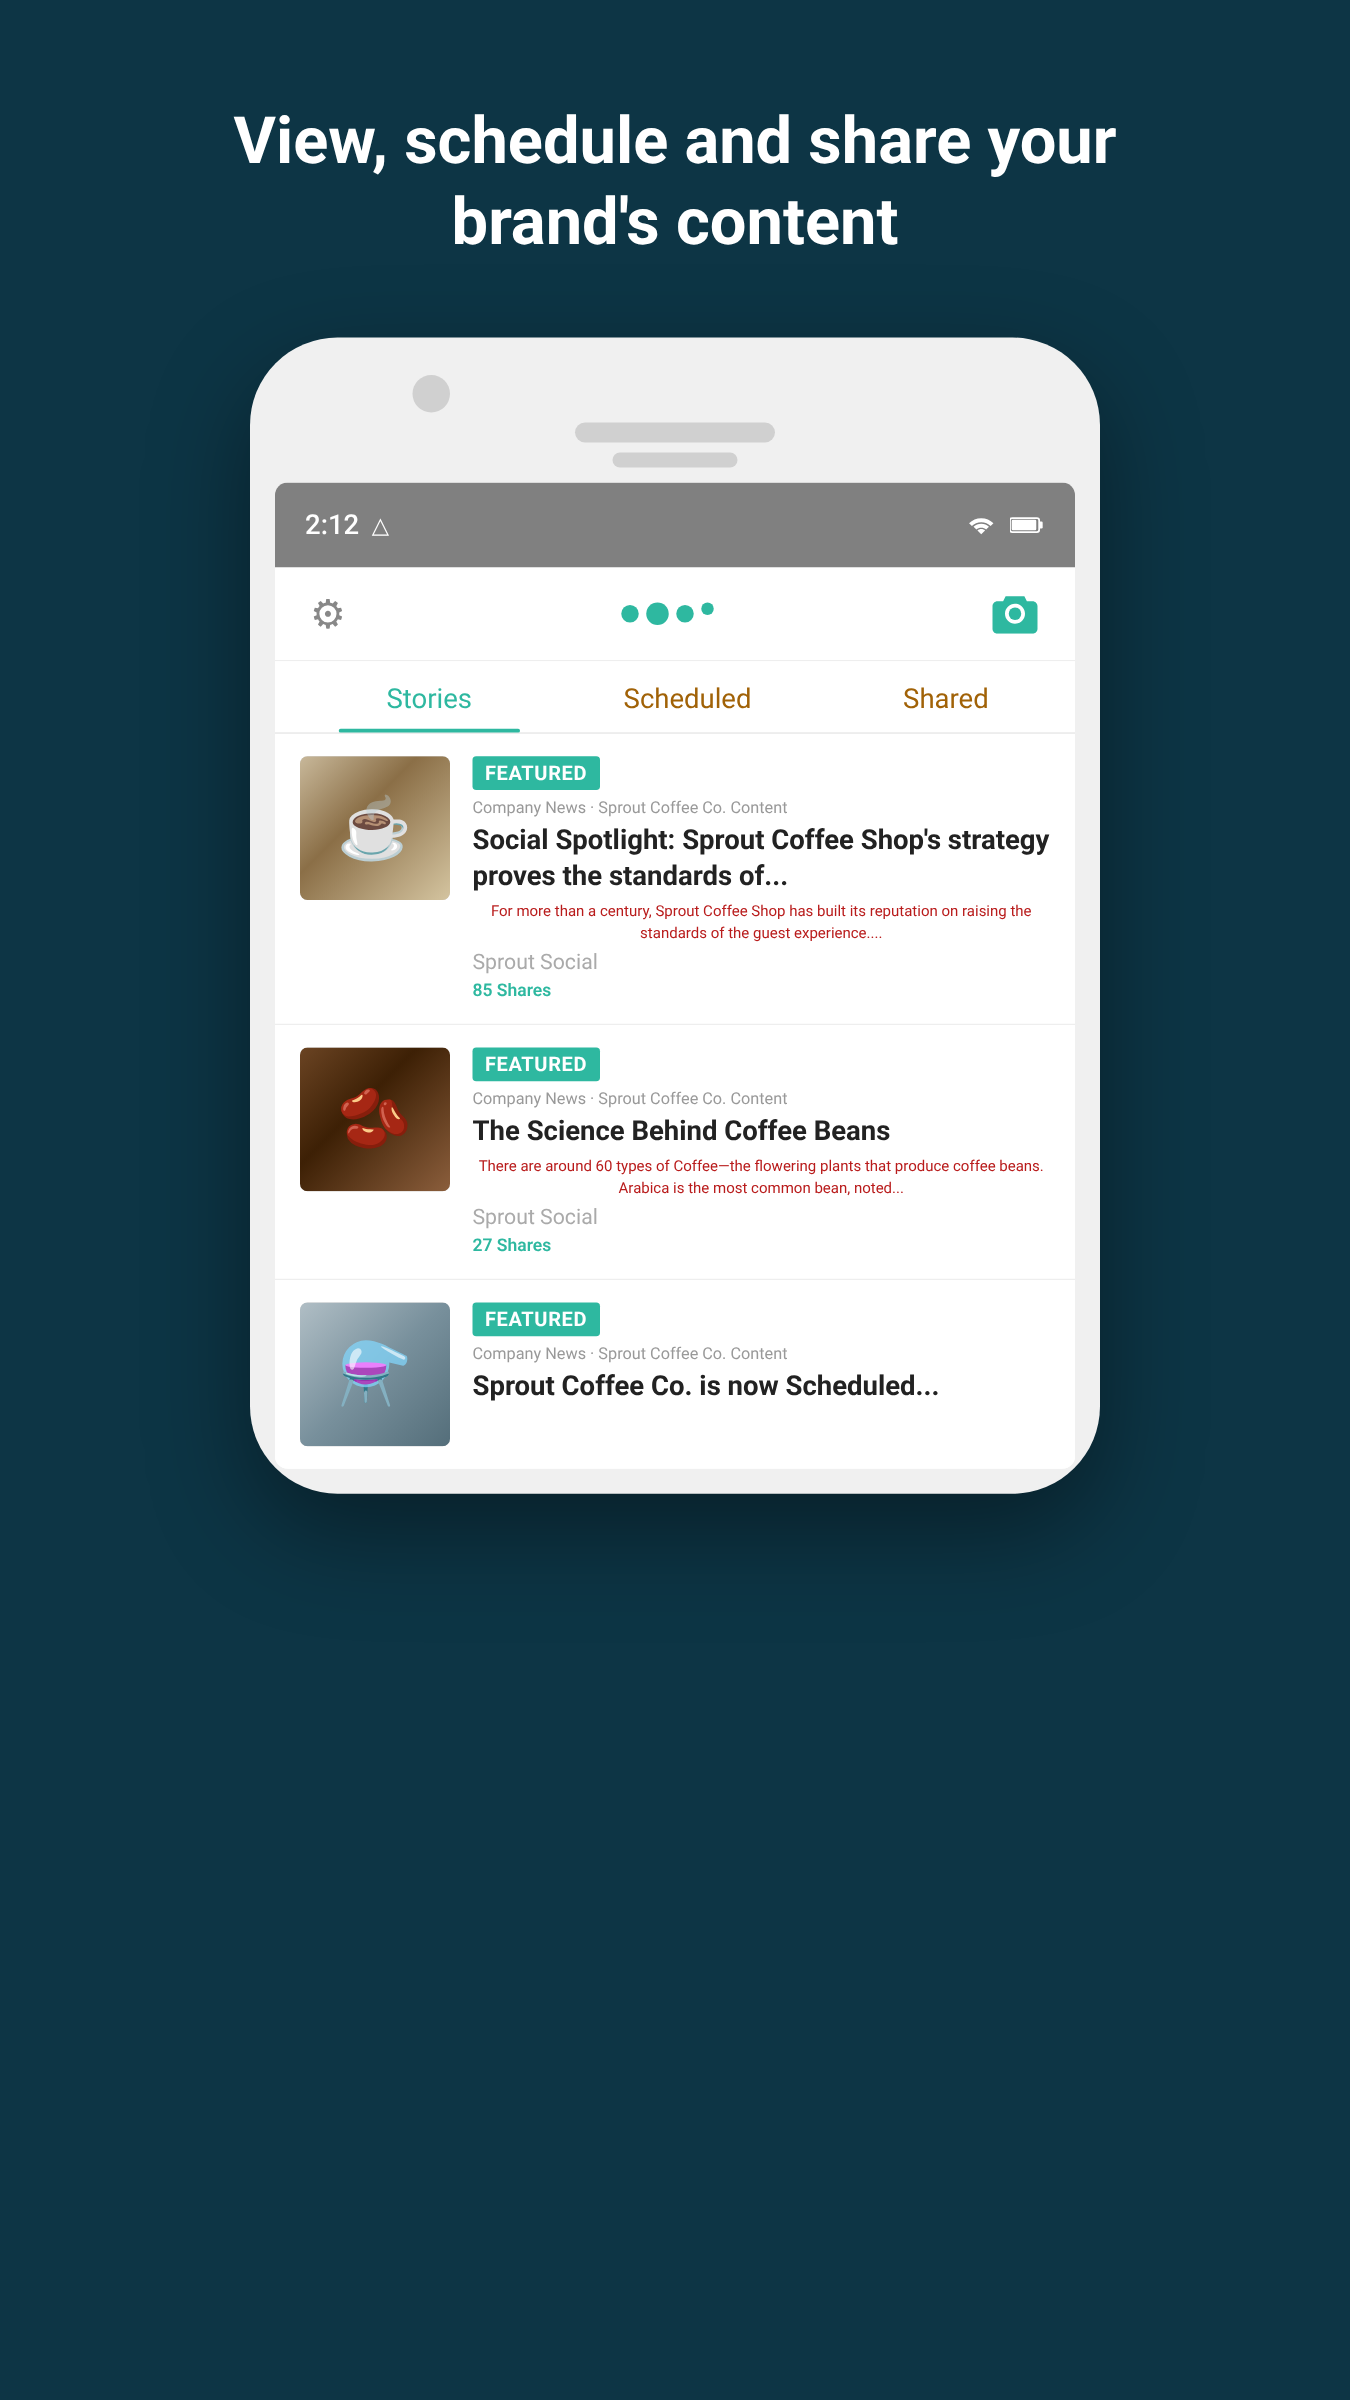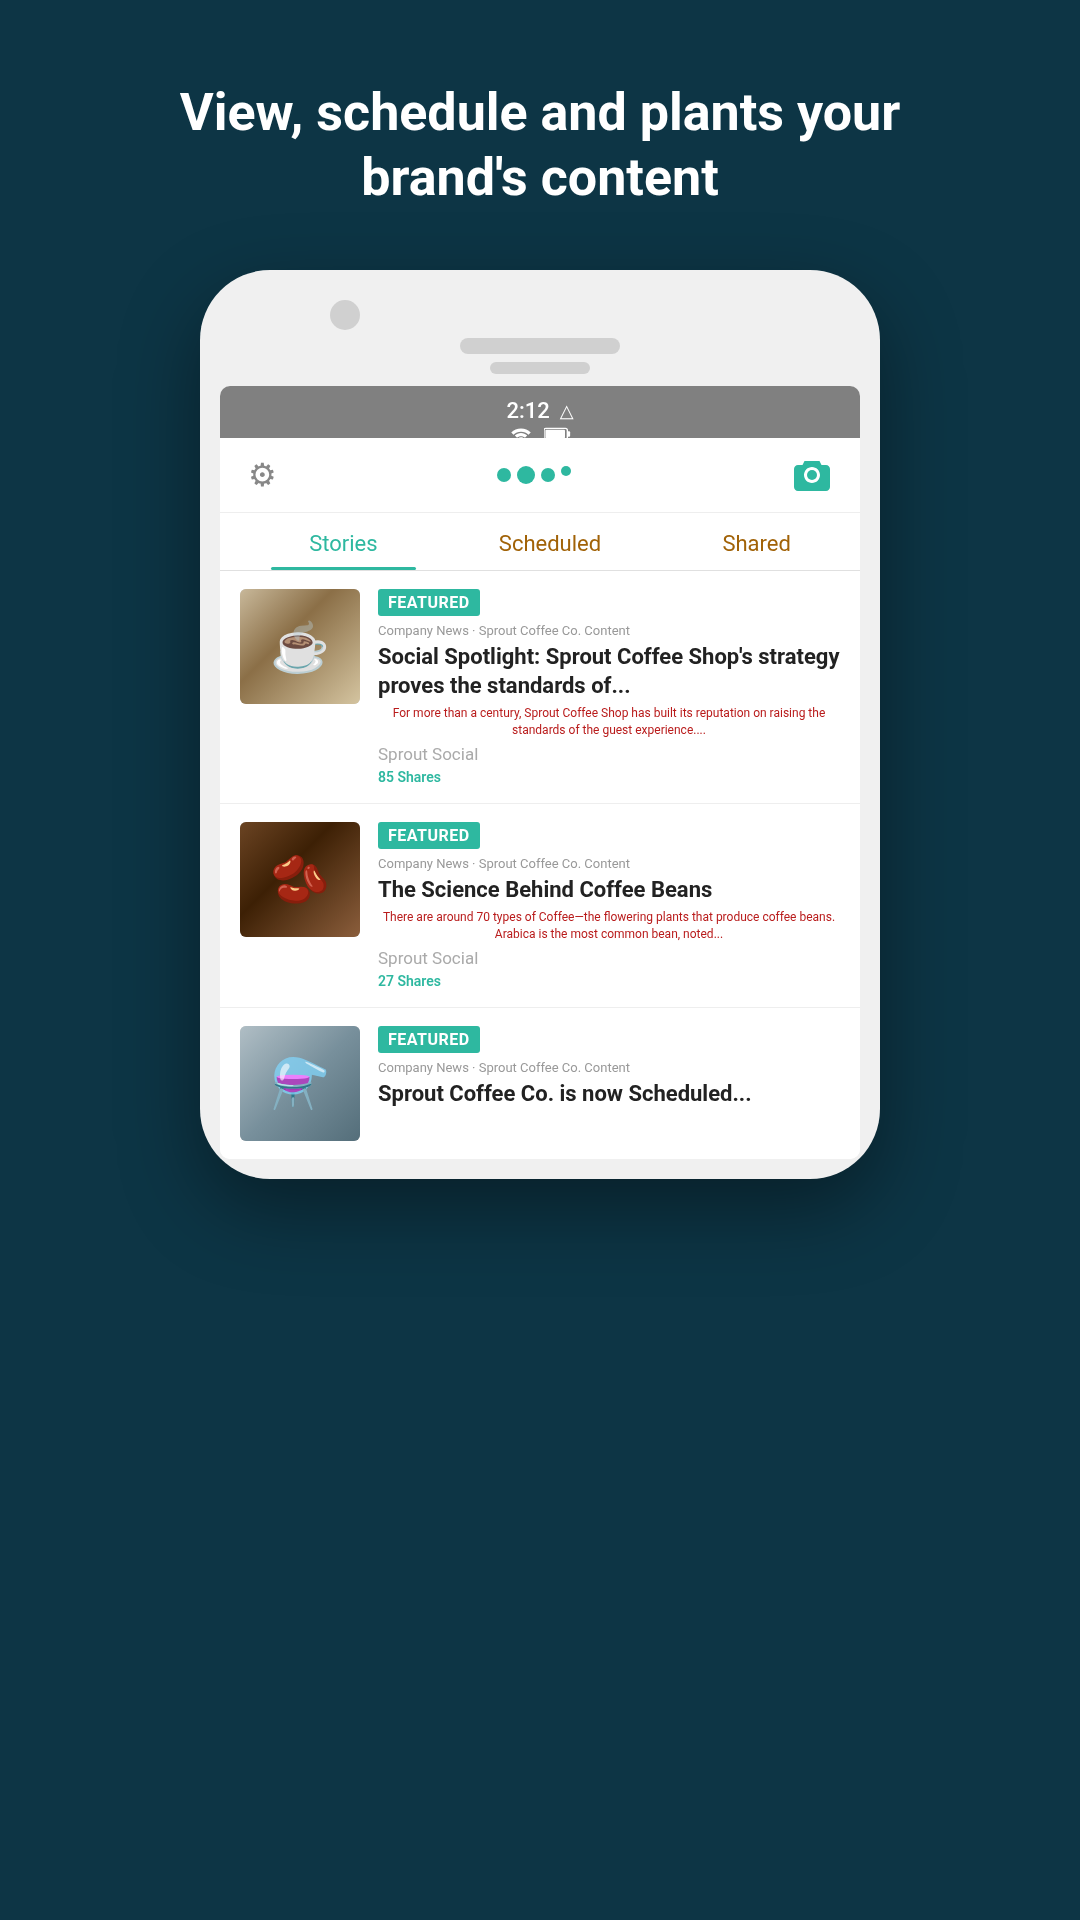--- a/index.html
+++ b/index.html
@@ -69,22 +69,21 @@
       overflow: hidden;
     }
 
     
     .status-bar {
       background: #808080;
       display: flex;
       justify-content: space-between;
       align-items: center;
       padding: 12px 24px;
-      height: 52px;
-      flex-direction: column;
+      height: 68px;
     }
     .status-time {
       color: #fff;
       font-size: 22px;
       font-weight: 500;
       display: flex;
       align-items: center;
       gap: 10px;
     }
     .status-icons {
@@ -272,21 +271,21 @@
       font-weight: 600;
     }
 
     
     .wifi-svg { width: 26px; height: 22px; }
     .battery-svg { width: 28px; height: 16px; }
   </style>
 </head>
 <body>
 
-<div class="headline">View, schedule and plants your brand's content</div>
+<div class="headline">View, schedule and share your brand's content</div>
 
 <div class="phone-wrapper">
 
   <div class="phone-top">
     <div style="display:flex; align-items:center; gap: 200px; width:100%; padding: 0 50px;">
       <div class="phone-camera"></div>
     </div>
     <div class="phone-speaker"></div>
     <div class="phone-button"></div>
   </div>
@@ -359,21 +358,21 @@
       </div>
 
       <div class="story-card">
         <div class="story-thumbnail">
           <div class="thumb-coffee2"></div>
         </div>
         <div class="story-content">
           <span class="featured-badge">FEATURED</span>
           <span class="story-meta">Company News · Sprout Coffee Co. Content</span>
           <span class="story-title">The Science Behind Coffee Beans</span>
-          <span class="story-excerpt">There are around 70 types of Coffee—the flowering plants that produce coffee beans. Arabica is the most common bean, noted...</span>
+          <span class="story-excerpt">There are around 60 types of Coffee—the flowering plants that produce coffee beans. Arabica is the most common bean, noted...</span>
           <span class="story-source">Sprout Social</span>
           <span class="story-shares">27 Shares</span>
         </div>
       </div>
 
       <div class="story-card" style="border-bottom:none;">
         <div class="story-thumbnail">
           <div class="thumb-coffee3"></div>
         </div>
         <div class="story-content">

